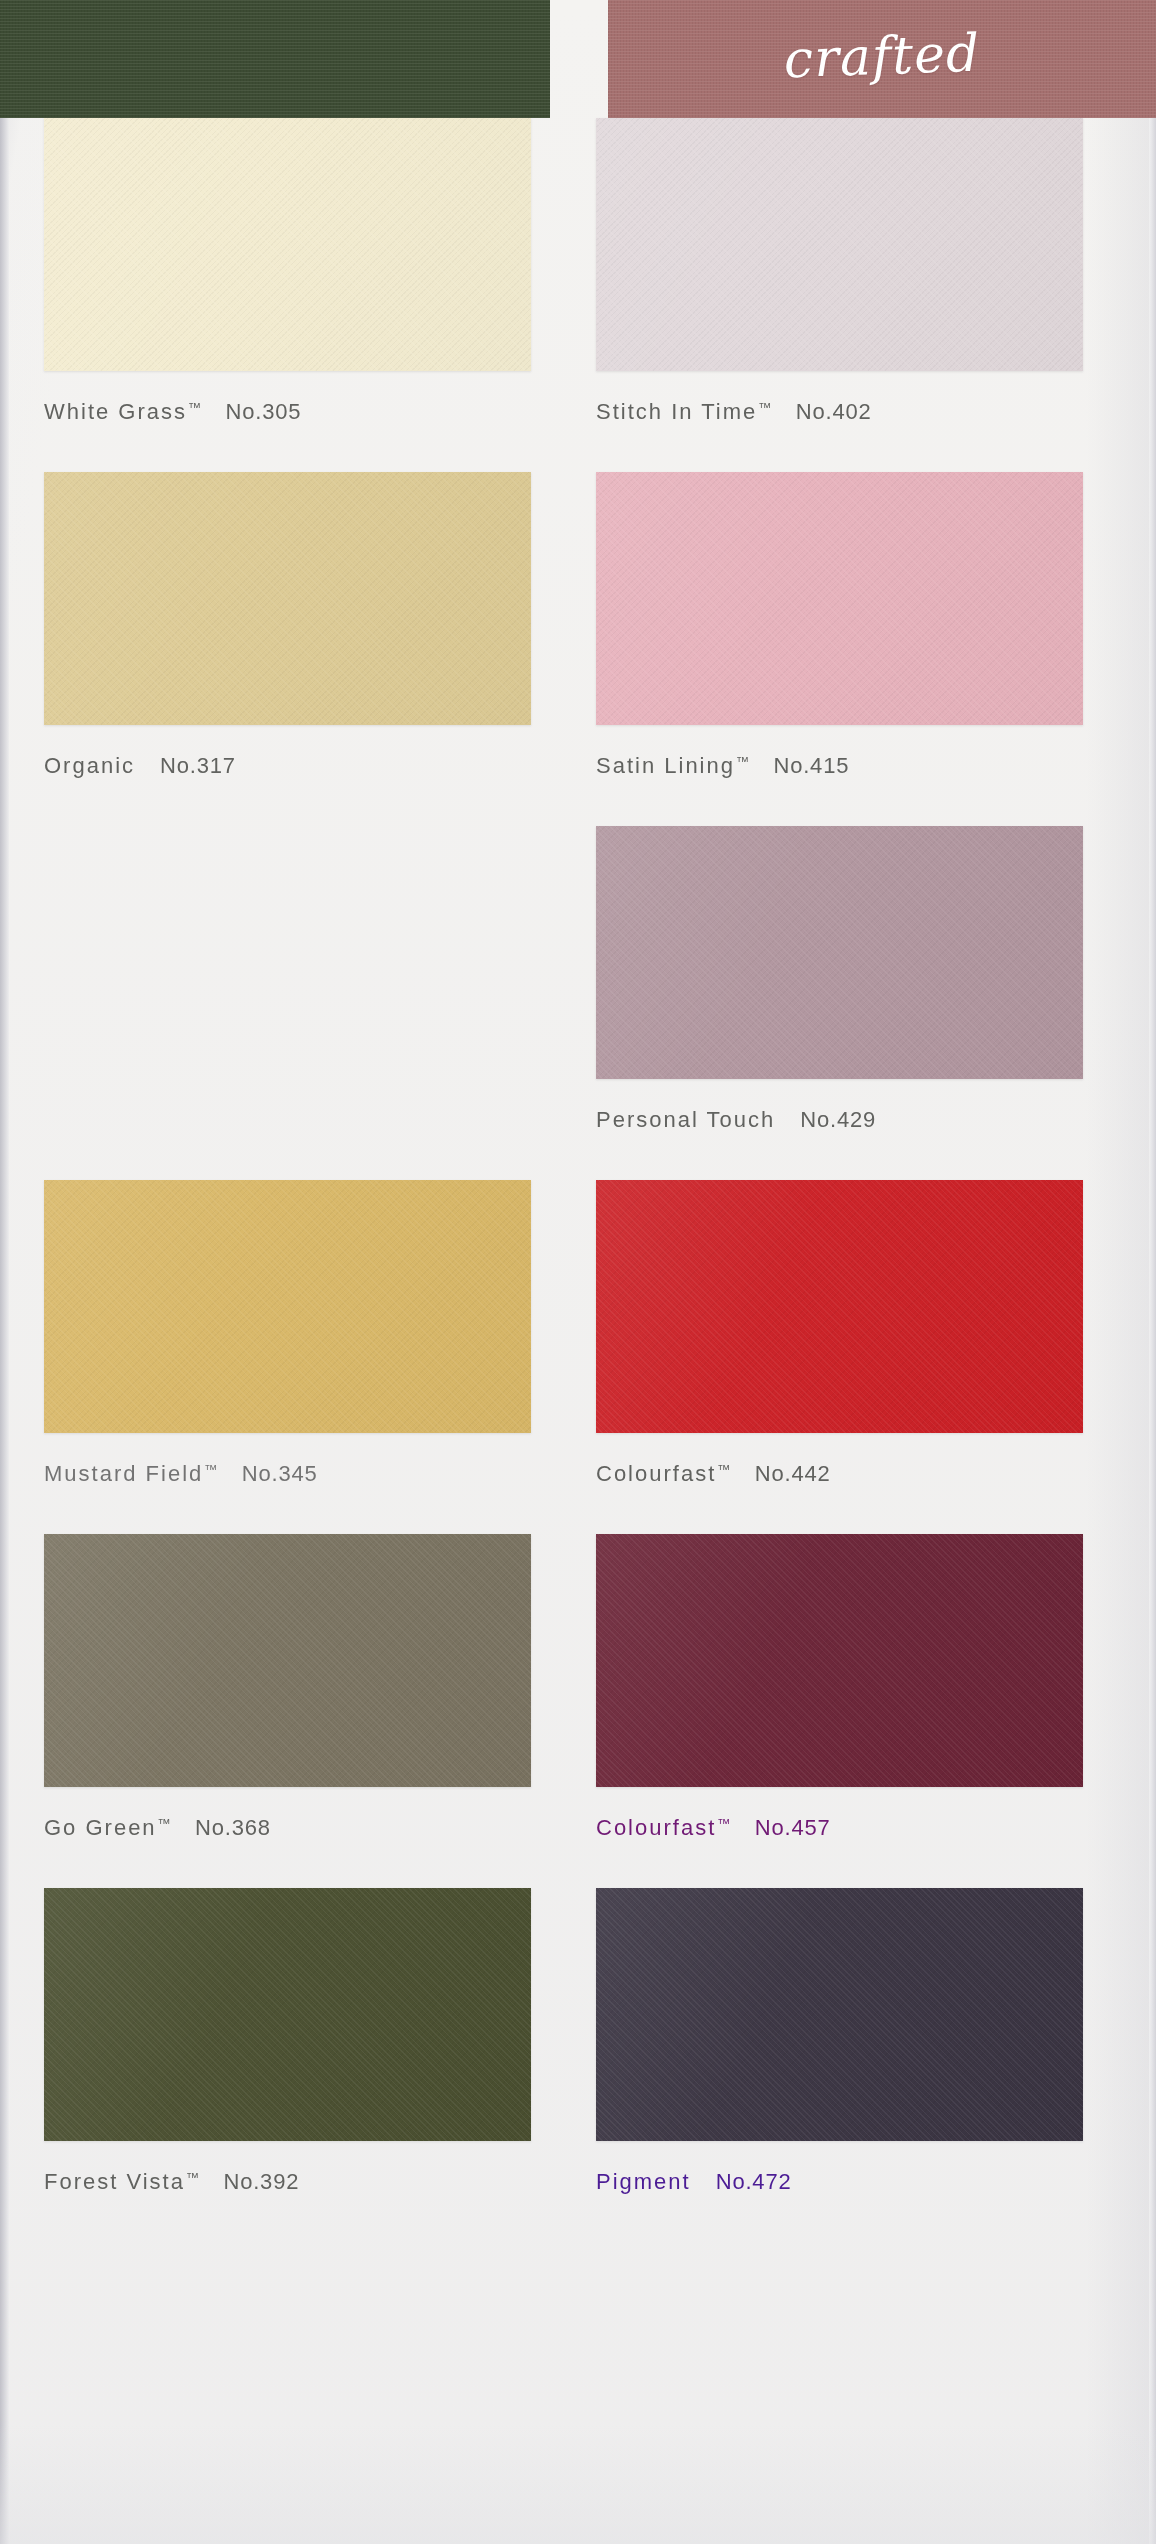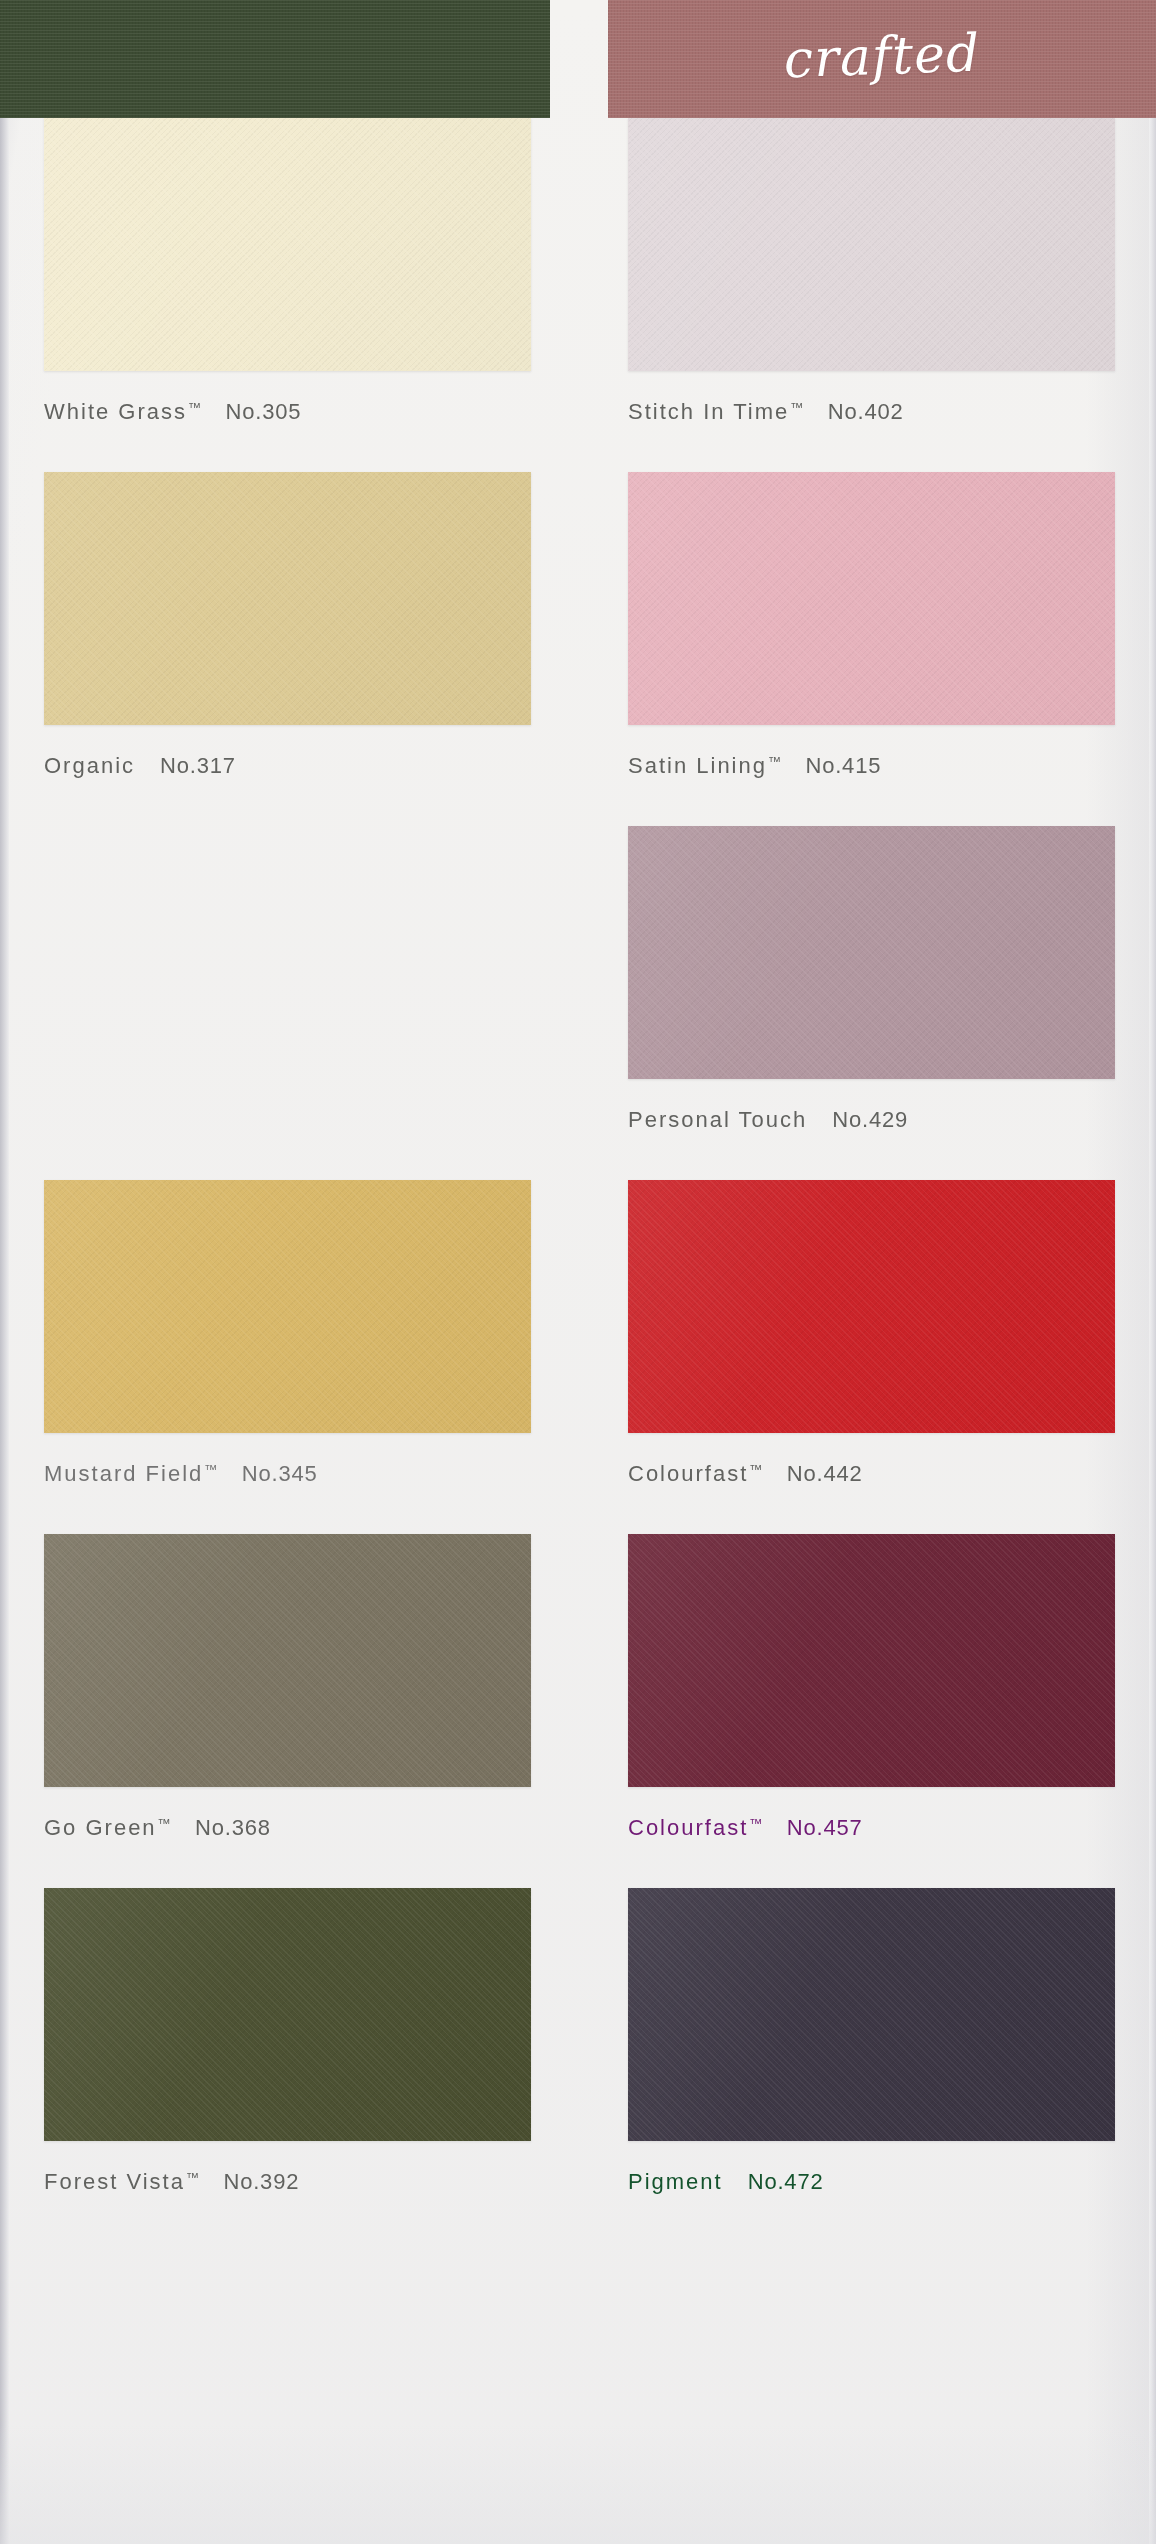--- a/index.html
+++ b/index.html
@@ -111,21 +111,21 @@
   .row {
     position: relative;
     height: 354px;
   }
   .cell {
     position: absolute;
     top: 0;
     width: 487px;
   }
   .cell.left  { left: 44px; }
-  .cell.right { left: 628px; }
+  .cell.right { left: 596px; }
 
   .swatch {
     width: 487px;
     height: 253px;
     position: relative;
     overflow: hidden;
     box-shadow: 0 1px 2px rgba(120,120,125,0.18);
   }
   .swatch .sheen {
     position: absolute;
@@ -308,21 +308,21 @@
             <span class="name">Forest Vista</span>
             <span class="mark">™</span>
             <span class="code">No.392</span>
           </div>
         </div>
         <div class="cell right">
           <div class="swatch" style="background: rgb(58, 52, 66);">
             <div class="sheen"></div>
             <div class="grain"></div>
           </div>
-          <div class="caption" style="color: #14532d; text-align: center;">
+          <div class="caption" style="color: #4c1d95; text-align: center;">
             <span class="name">Pigment</span>
             <span class="mark"></span>
             <span class="code">No.472</span>
           </div>
         </div>
       </div>
     </div>
 
   <div id="bottom-fade"></div>
 </div>

